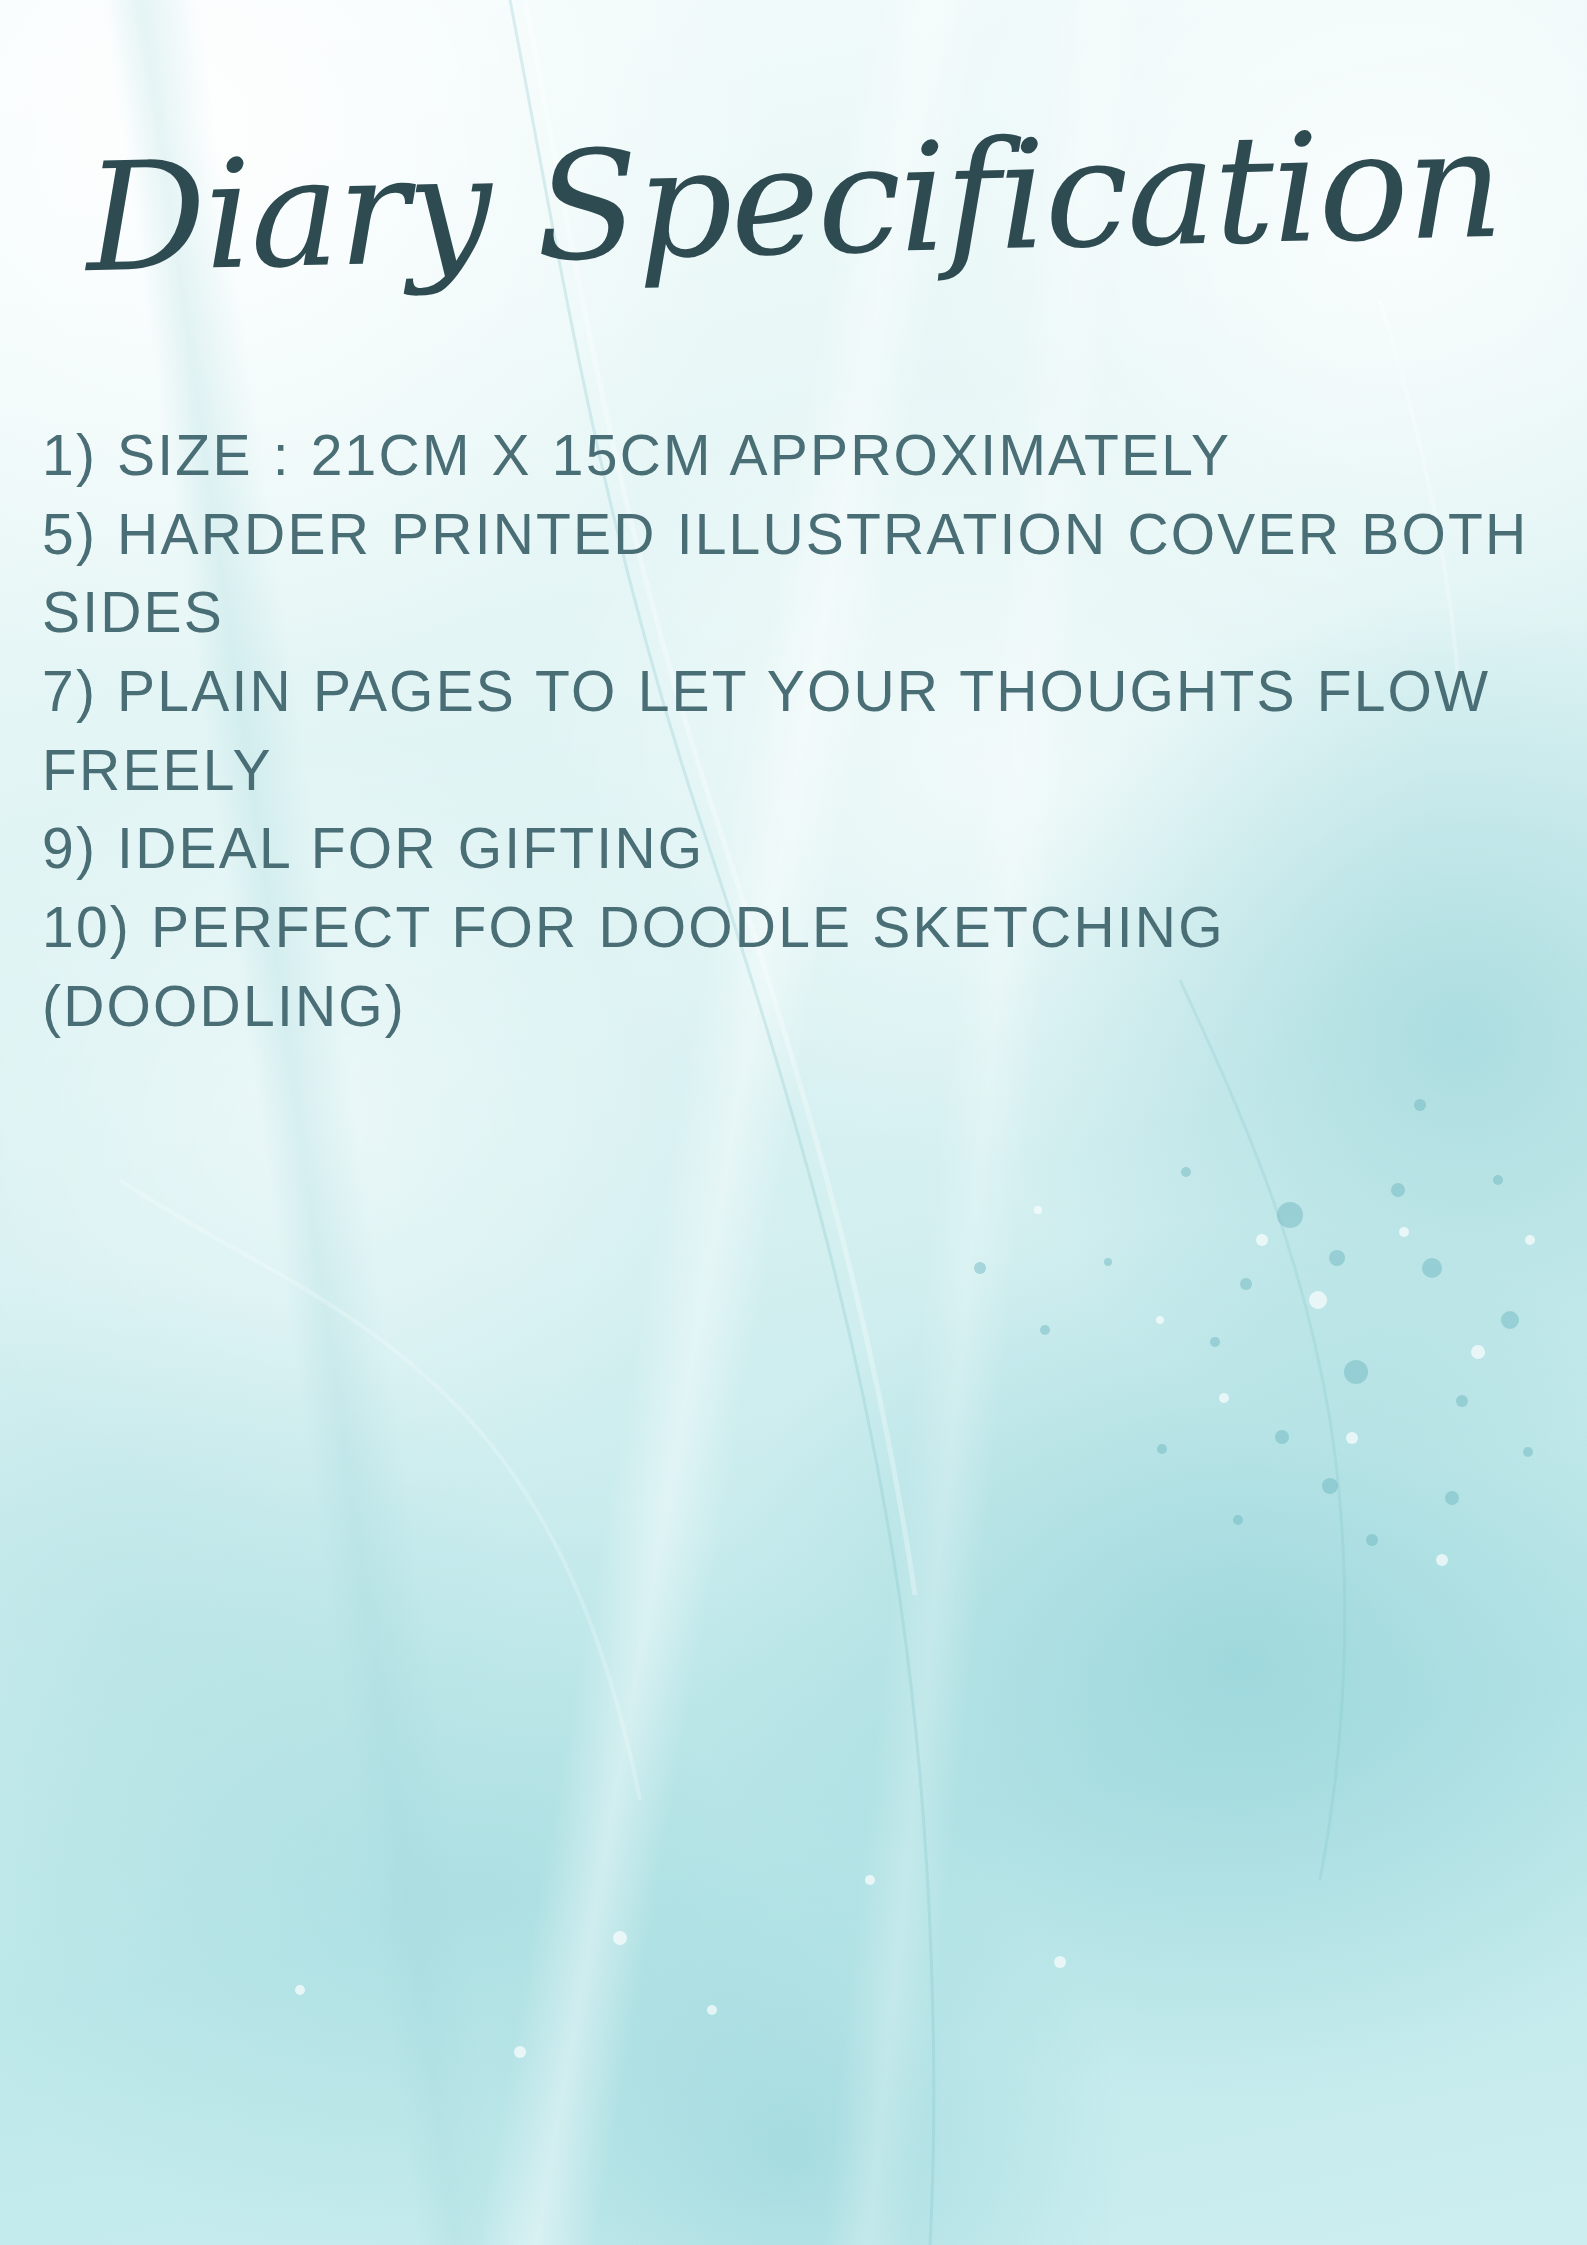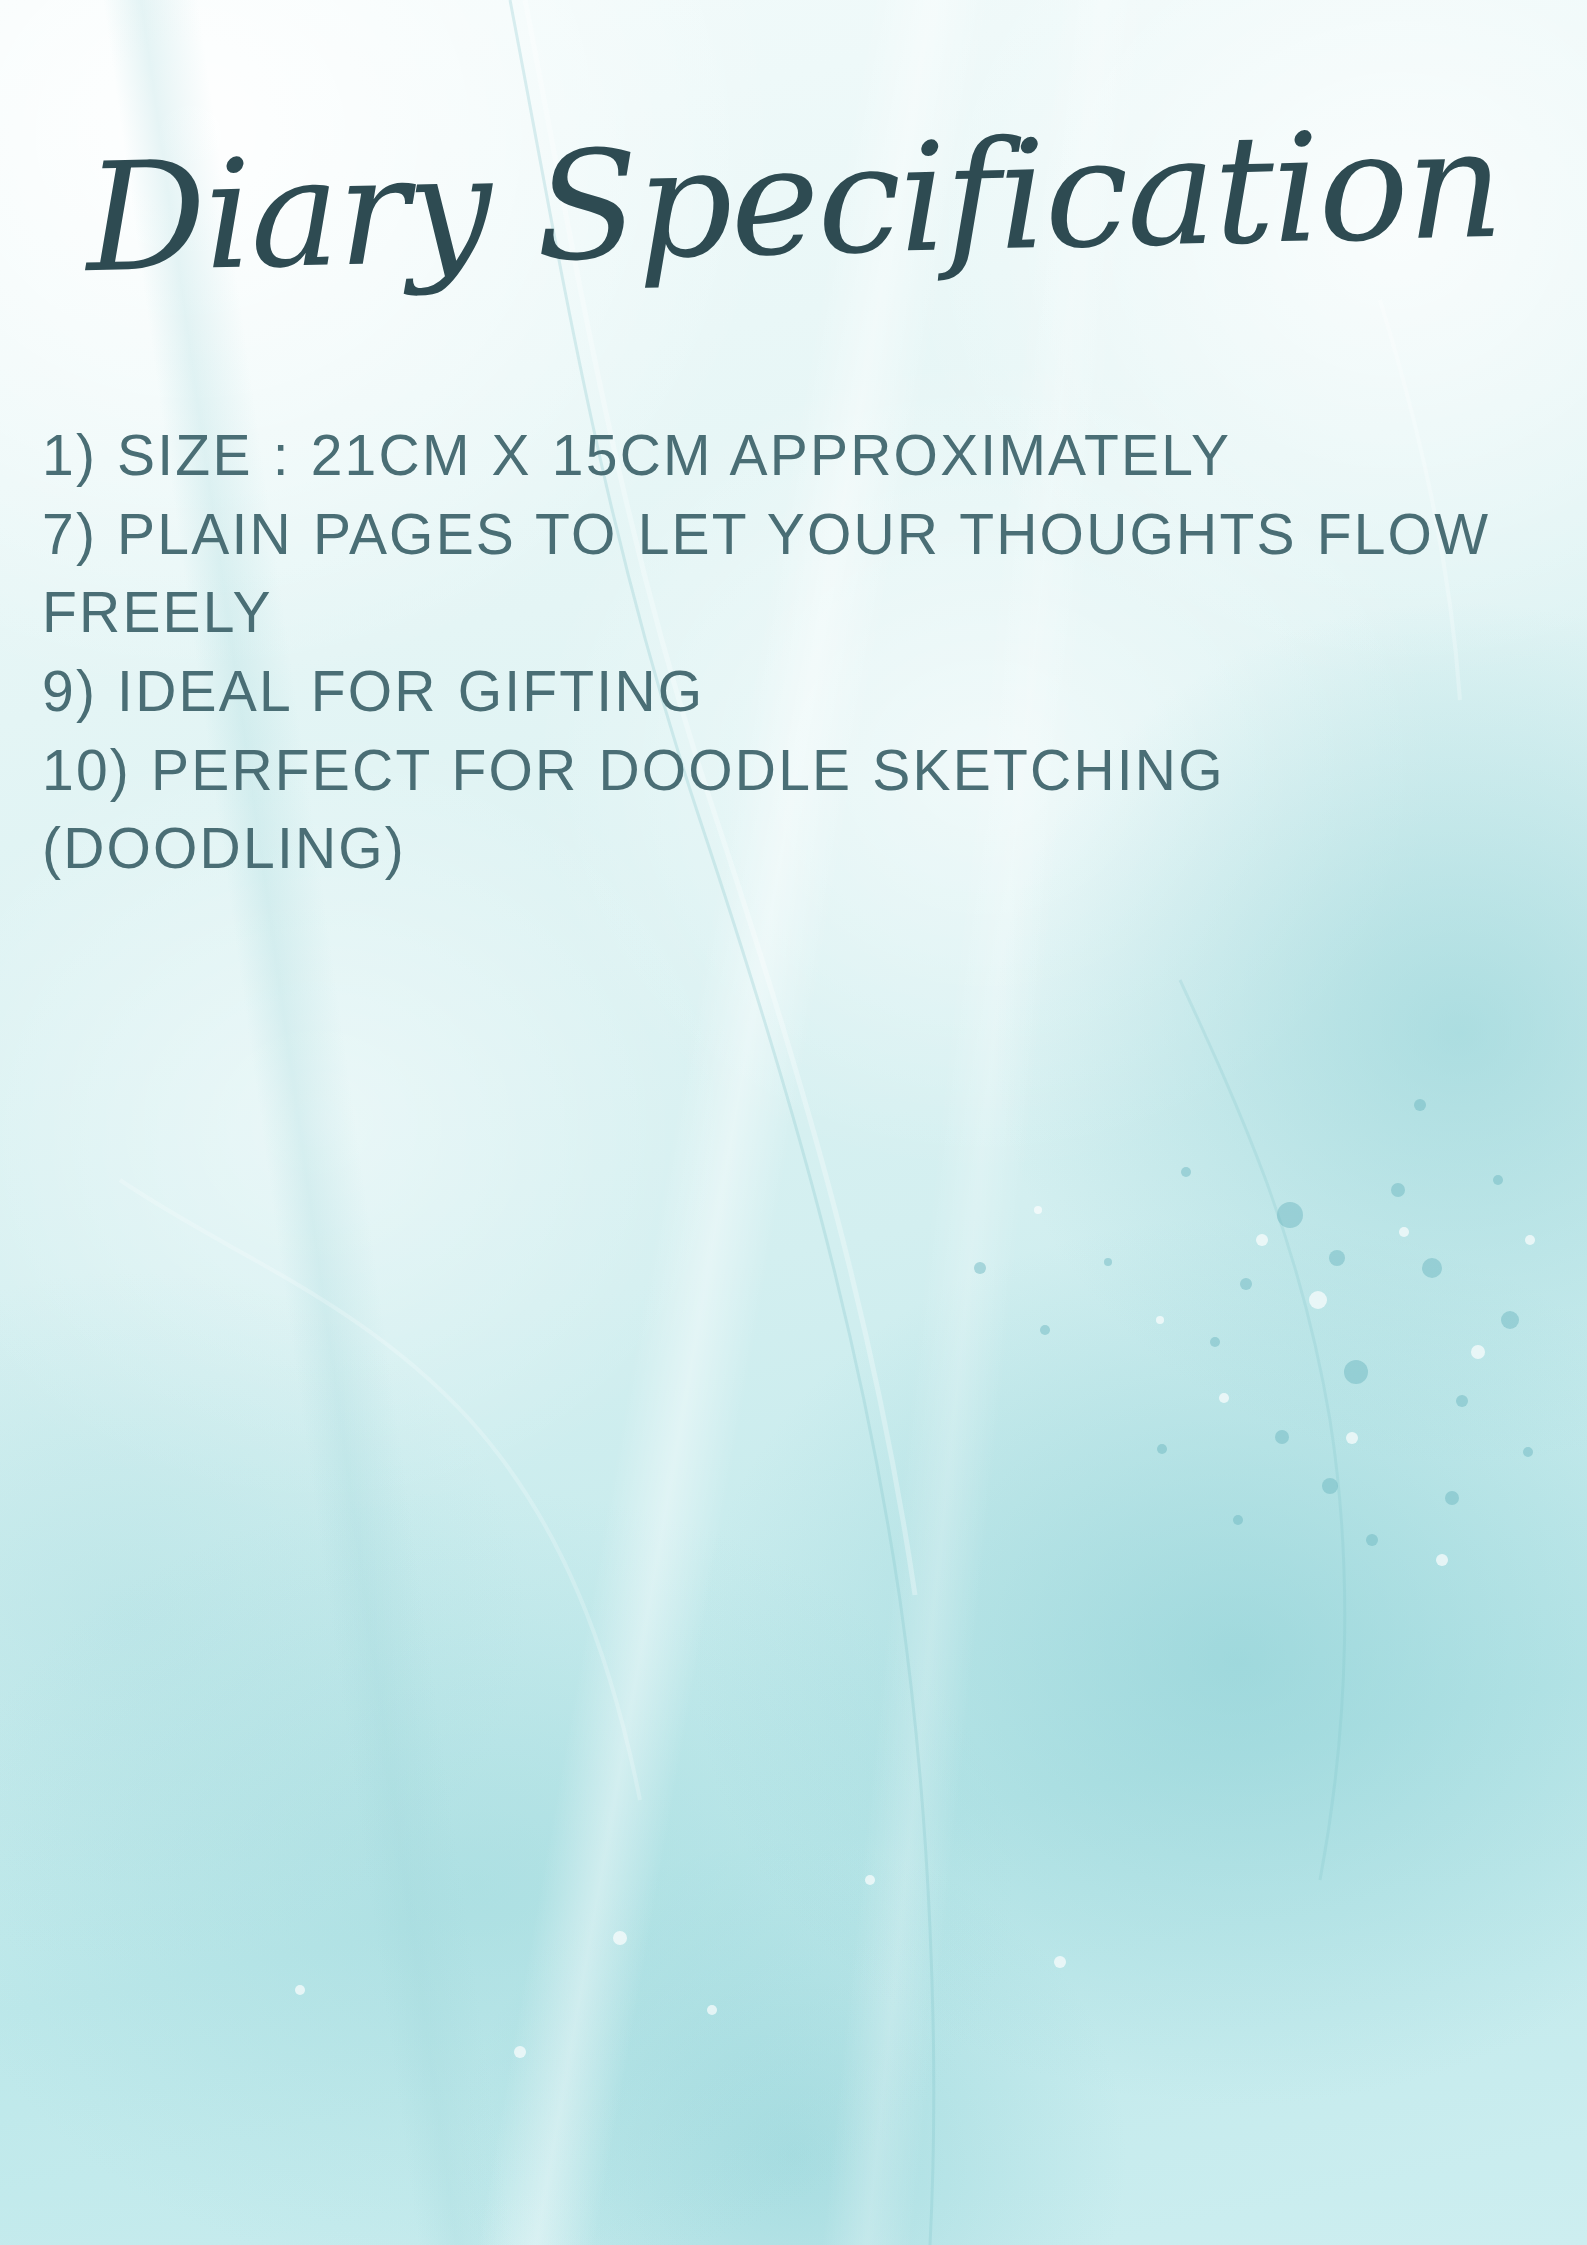--- a/index.html
+++ b/index.html
@@ -174,19 +174,20 @@
         <circle cx="1060" cy="1962" r="6"></circle>
     </g>
   </svg>
 
   <div class="content">
 
     <h1 class="title">Diary Specification</h1>
 
     <ul class="spec-list">
       <li class="spec-item">1) SIZE : 21CM X 15CM APPROXIMATELY</li>
+      <li class="spec-item">5) HARDER PRINTED ILLUSTRATION COVER BOTH SIDES</li>
       <li class="spec-item">7) PLAIN PAGES TO LET YOUR THOUGHTS FLOW FREELY</li>
       <li class="spec-item">9) IDEAL FOR GIFTING</li>
       <li class="spec-item">10) PERFECT FOR DOODLE SKETCHING (DOODLING)</li>
     </ul>
 
   </div>
 </div>
 
 </body></html>

